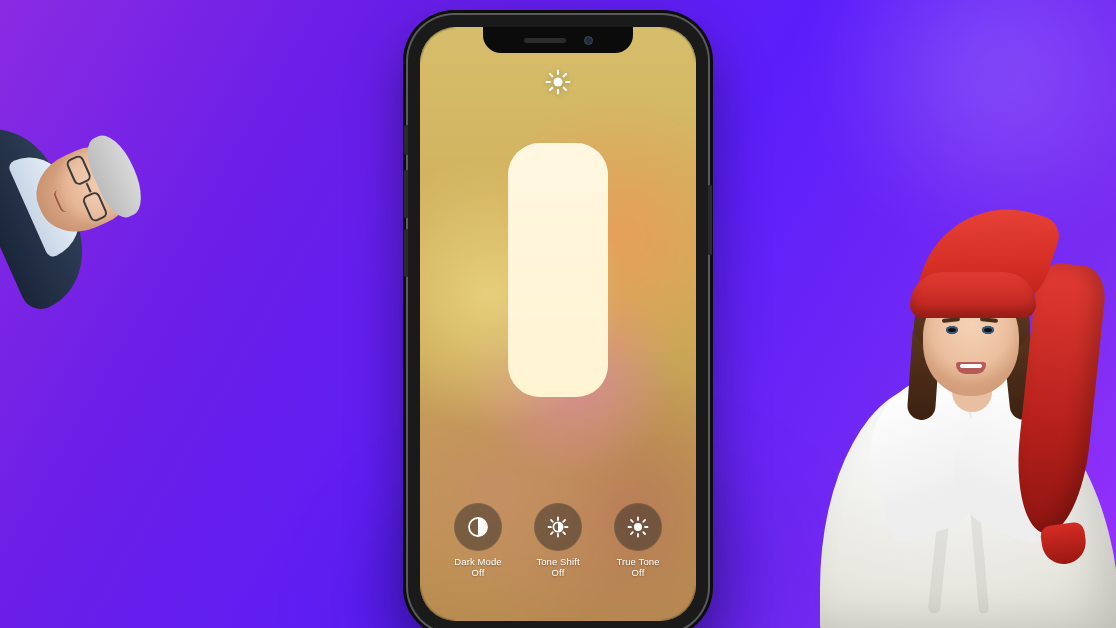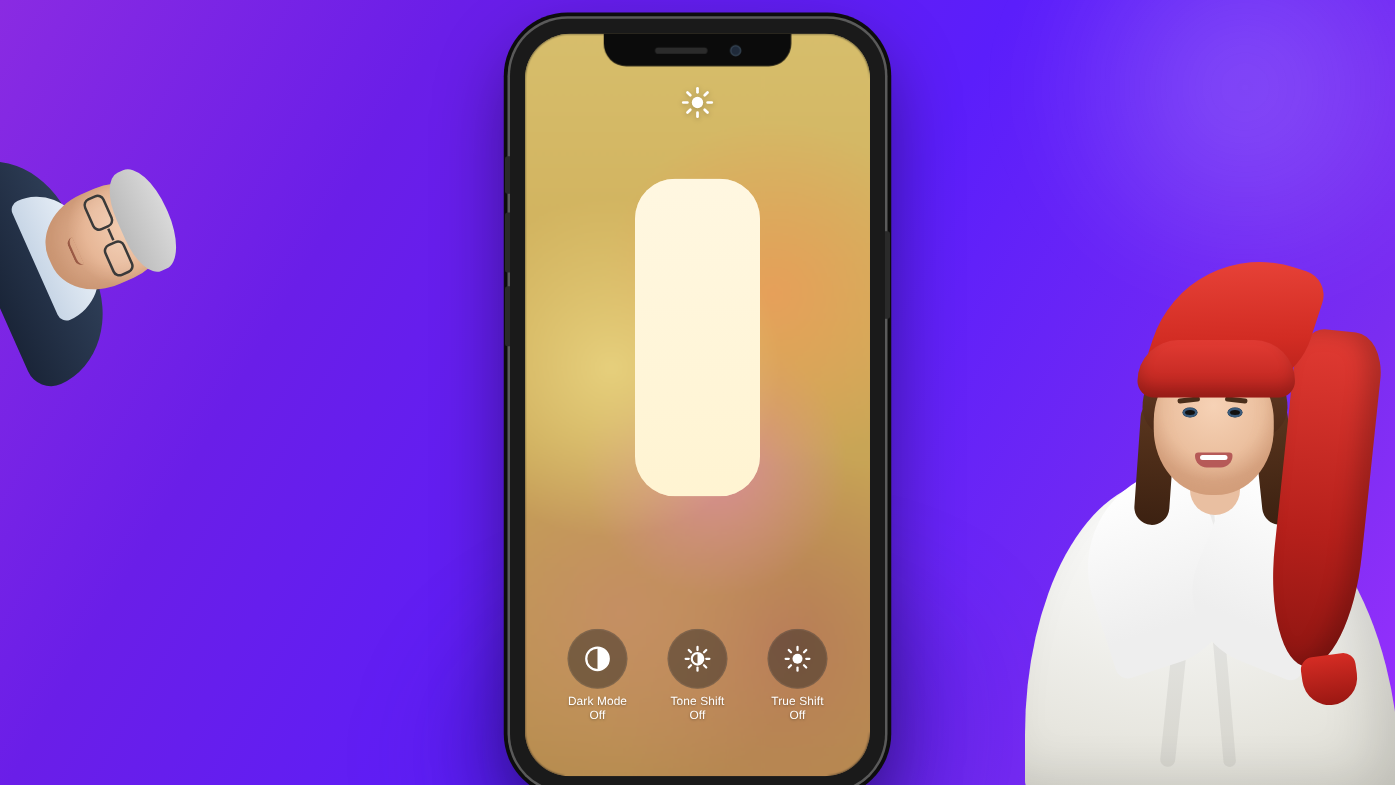--- a/index.html
+++ b/index.html
@@ -455,21 +455,21 @@
             <line x1="12" y1="19" x2="12" y2="21.5"></line>
             <line x1="2.5" y1="12" x2="5" y2="12"></line>
             <line x1="19" y1="12" x2="21.5" y2="12"></line>
             <line x1="5" y1="5" x2="6.8" y2="6.8"></line>
             <line x1="17.2" y1="17.2" x2="19" y2="19"></line>
             <line x1="5" y1="19" x2="6.8" y2="17.2"></line>
             <line x1="17.2" y1="6.8" x2="19" y2="5"></line>
           </svg>
         </div>
         <div class="label">
-          <span>True Shift</span>
+          <span>True Tone</span>
           <span class="state">Off</span>
         </div>
       </div>
 
     </div>
   </div>
 </div>
 
 <div class="person-right" aria-label="woman-red-nightcap-bathrobe">
   <div class="pr-robe"></div>

